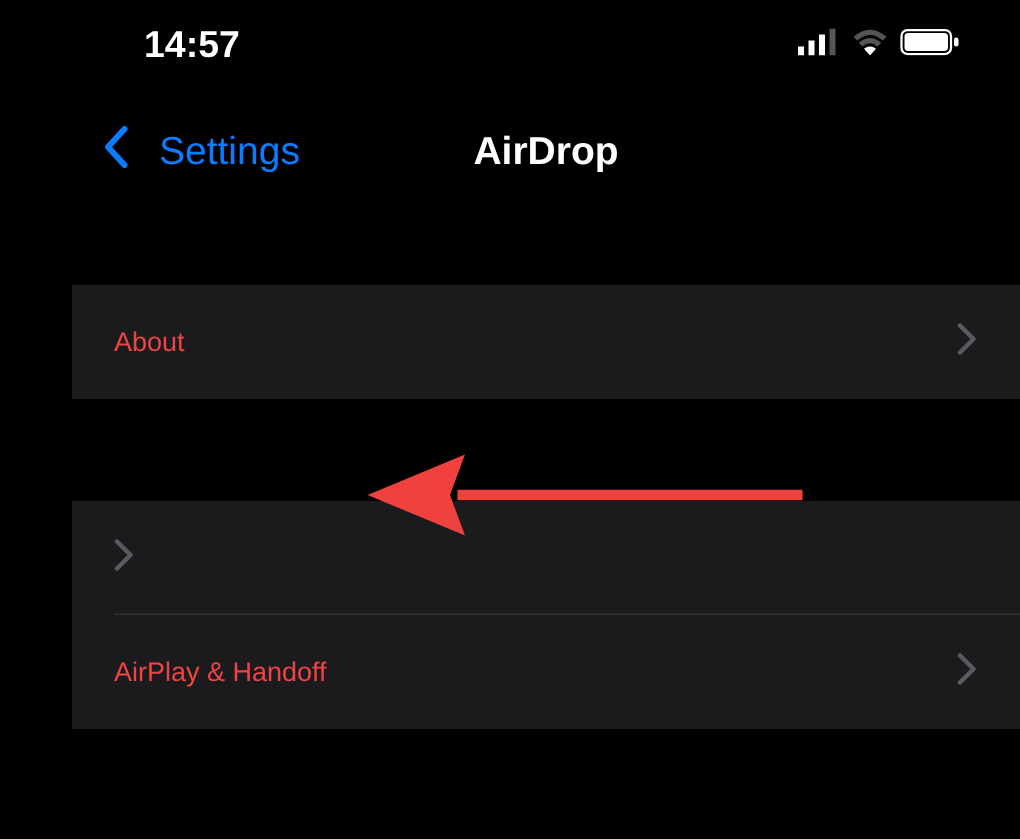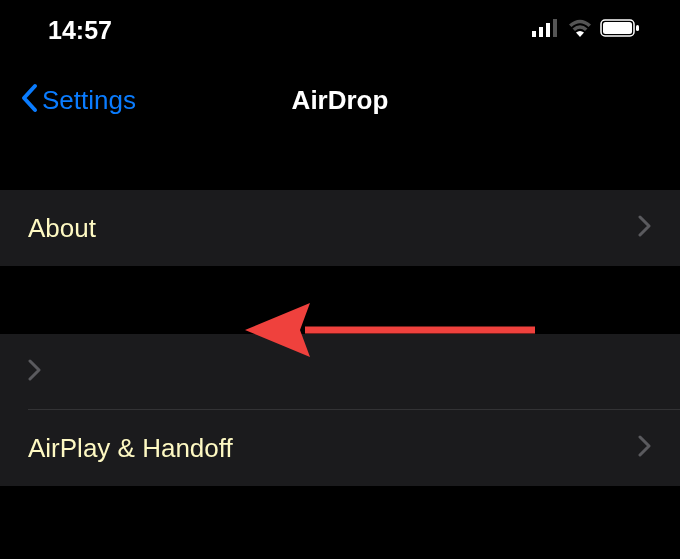--- a/index.html
+++ b/index.html
@@ -13,20 +13,21 @@
       width: 680px;
       height: 559px;
       overflow: hidden;
       position: relative;
     }
     .screen {
       width: 680px;
       height: 559px;
       background: #000;
       position: relative;
+      padding-left: 48px;
     }
     .status-bar {
       height: 60px;
       display: flex;
       align-items: center;
       justify-content: space-between;
       padding: 0 40px 0 48px;
       background: #000;
     }
     .time {
@@ -43,21 +44,21 @@
       height: 80px;
       display: flex;
       align-items: center;
       position: relative;
       background: #000;
       padding: 0 20px;
     }
     .back-btn {
       display: flex;
       align-items: center;
-      gap: 4px;
+      gap: 20px;
       position: absolute;
       left: 20px;
       cursor: pointer;
     }
     .back-label {
       color: #0a7cff;
       font-size: 26px;
       font-weight: 400;
     }
     .nav-title {
@@ -87,22 +88,22 @@
     .menu-item:not(:last-child)::after {
       content: "";
       position: absolute;
       bottom: 0;
       left: 28px;
       right: 0;
       height: 1px;
       background: #333335;
     }
     .menu-label {
-      color: #fef9c3;
-      font-size: 26px;
+      color: #ef4444;
+      font-size: 18px;
       font-weight: 400;
     }
     .chevron-right {
       color: #5a5a5e;
       flex-shrink: 0;
     }
     .group-spacer {
       height: 68px;
       background: #000;
     }

